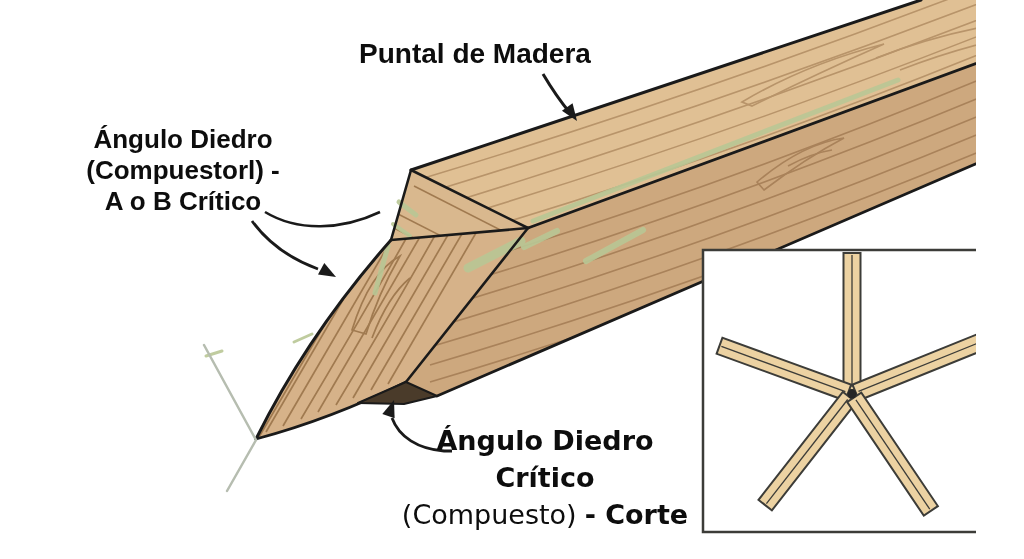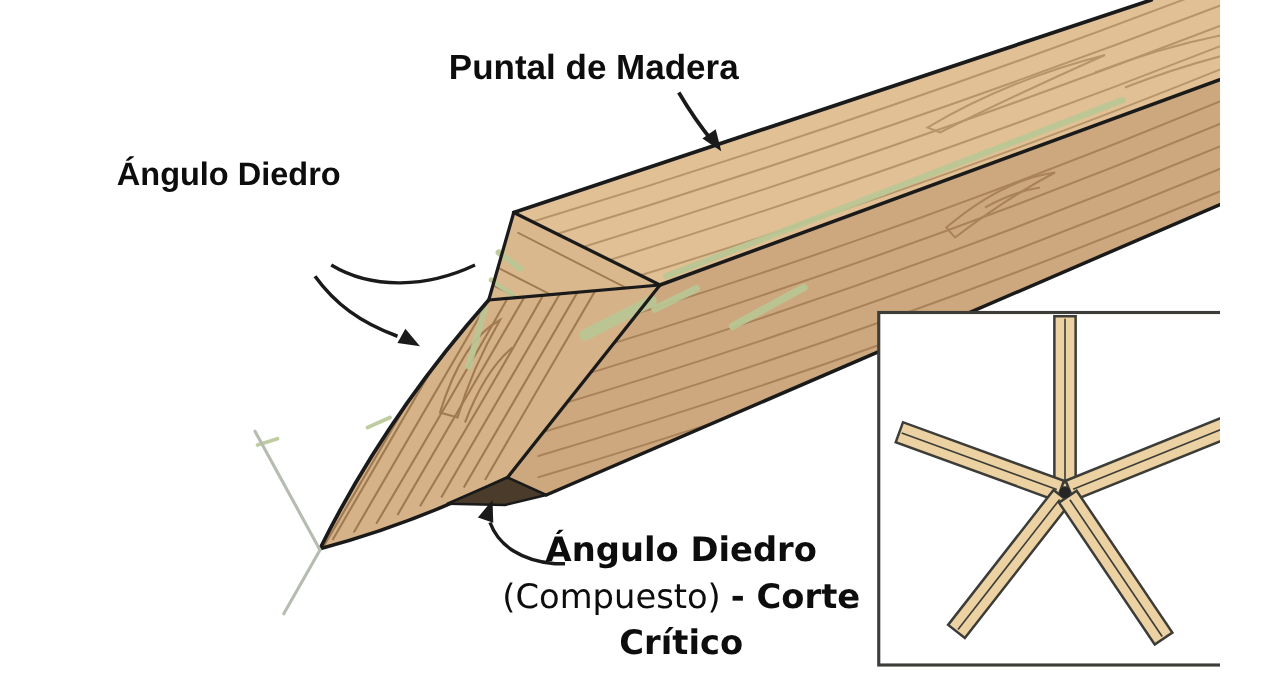--- a/index.html
+++ b/index.html
@@ -167,23 +167,25 @@
       </g>
     </g>
   </svg>
 
   <div class="label label-top">
     <span class="line">Puntal de Madera</span>
   </div>
 
   <div class="label label-left">
     <span class="line">Ángulo Diedro</span>
+    <span class="line">(Compuestorl) -</span>
+    <span class="line">A o B Crítico</span>
   </div>
 
   <div class="label label-bottom">
     <span class="line bold">Ángulo Diedro</span>
+    <span class="line bold">Crítico</span>
     <span class="line">
       <span class="reg">(Compuesto)</span><span class="bold gap">- Corte</span>
     </span>
-    <span class="line bold">Crítico</span>
   </div>
 
 </div>
 
 </body></html>

